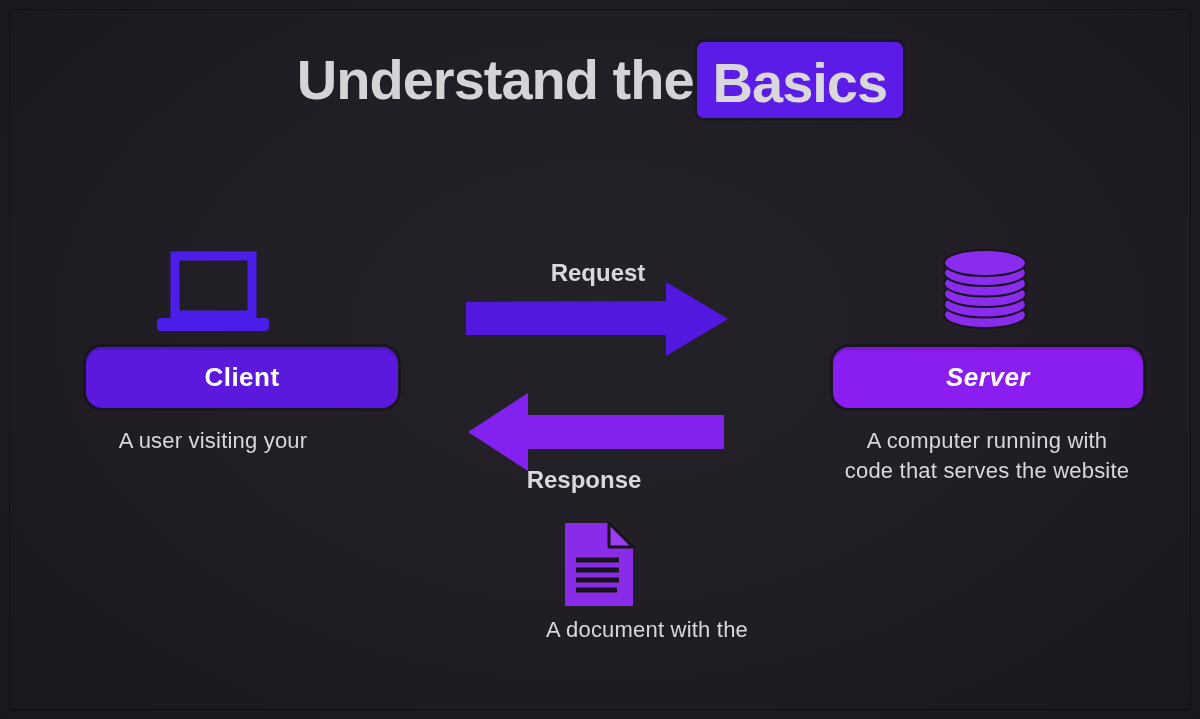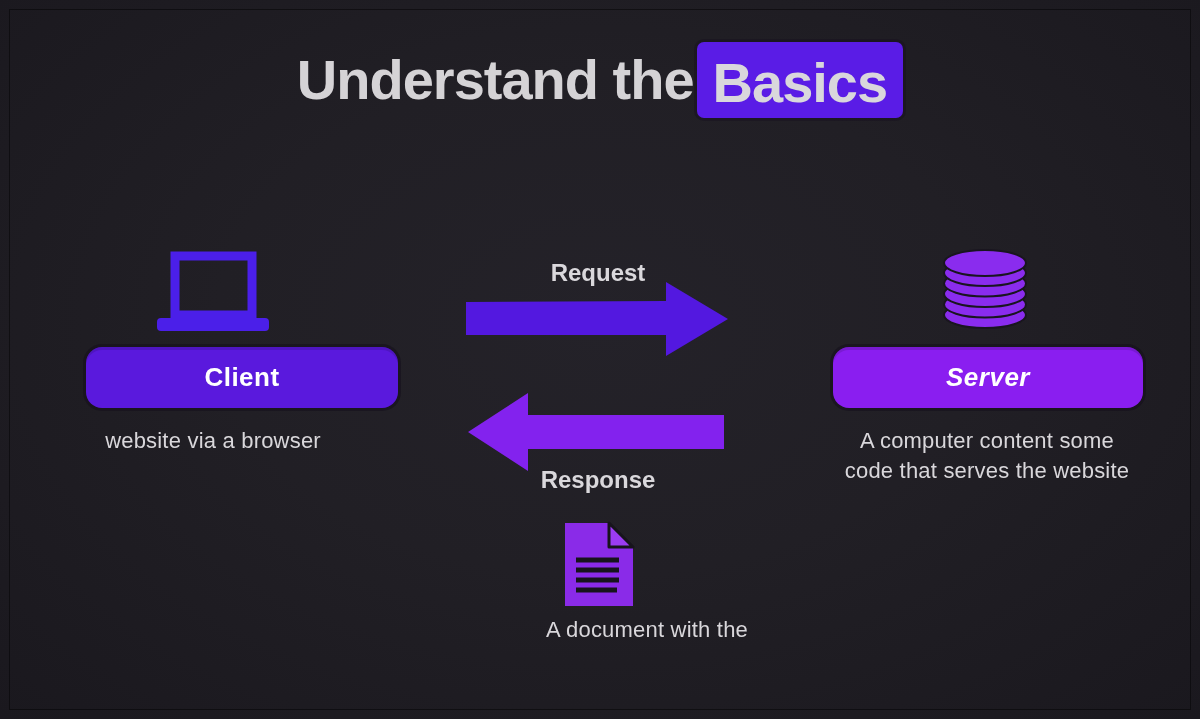--- a/index.html
+++ b/index.html
@@ -83,21 +83,21 @@
   
   .flow-label {
     position: absolute;
     width: 200px;
     text-align: center;
     color: #dad8dc;
     font-size: 24px;
     font-weight: 700;
   }
   .flow-request  { left: 498px; top: 259px; }
-  .flow-response { left: 498px; top: 466px; text-align: center; }
+  .flow-response { left: 484px; top: 466px; text-align: center; }
   
   .icon { position: absolute; }
   .icon-laptop   { left: 157px; top: 250px; width: 112px; height: 84px; }
   .icon-database { left: 941px; top: 248px; width: 88px;  height: 82px; }
   .icon-document { left: 562px; top: 521px; width: 74px;  height: 87px; }
   .icon-arrow-request  { left: 466px; top: 282px; width: 262px; height: 74px; }
   .icon-arrow-response { left: 468px; top: 393px; width: 256px; height: 78px; }
   .icon svg { display: block; width: 100%; height: 100%; }
 </style>
 </head>
@@ -114,21 +114,21 @@
   <div class="icon icon-laptop">
     <svg viewBox="0 0 112 84" xmlns="http://www.w3.org/2000/svg">
       <rect x="18" y="6" width="77" height="59" fill="none" stroke="#4b1fe9" stroke-width="9"></rect>
       <rect x="0" y="68" width="112" height="13" rx="4" fill="#4b1fe9"></rect>
     </svg>
   </div>
   <div class="pill pill-client">
     <span class="pill-label">Client</span>
   </div>
   <div class="desc desc-client">
-    <div>website via a browser</div>
+    <div>A user visiting your</div>
   </div>
 
   <div class="flow-label flow-request">Request</div>
   <div class="icon icon-arrow-request">
     <svg viewBox="0 0 262 74" xmlns="http://www.w3.org/2000/svg">
       <polygon points="0,20 200,19 200,0 262,37 200,74 200,53 0,53" fill="#5318e0"></polygon>
     </svg>
   </div>
 
   <div class="icon icon-arrow-response">
@@ -145,21 +145,21 @@
       <ellipse cx="44" cy="46" rx="41" ry="13" fill="#8a2cee" stroke="#19151f" stroke-width="2"></ellipse>
       <ellipse cx="44" cy="35.5" rx="41" ry="13" fill="#8a2cee" stroke="#19151f" stroke-width="2"></ellipse>
       <ellipse cx="44" cy="25" rx="41" ry="13" fill="#8a2cee" stroke="#19151f" stroke-width="2"></ellipse>
       <ellipse cx="44" cy="15" rx="41" ry="13" fill="#8a2cee" stroke="#19151f" stroke-width="2"></ellipse>
     </svg>
   </div>
   <div class="pill pill-server">
     <span class="pill-label">Server</span>
   </div>
   <div class="desc desc-server">
-    <div>A computer content some</div>
+    <div>A computer running with</div>
     <div>code that serves the website</div>
   </div>
 
   <div class="icon icon-document">
     <svg viewBox="0 0 74 87" xmlns="http://www.w3.org/2000/svg">
       <path d="M3 2 h44 l24 24 v59 h-68 z" fill="#8a2be8"></path>
       <path d="M47 2 v24 h24 z" fill="#9b3cf2" stroke="#17141c" stroke-width="3" stroke-linejoin="round"></path>
       <line x1="14" y1="39" x2="57" y2="39" stroke="#17141c" stroke-width="5"></line>
       <line x1="14" y1="49" x2="57" y2="49" stroke="#17141c" stroke-width="5"></line>
       <line x1="14" y1="59" x2="57" y2="59" stroke="#17141c" stroke-width="5"></line>

